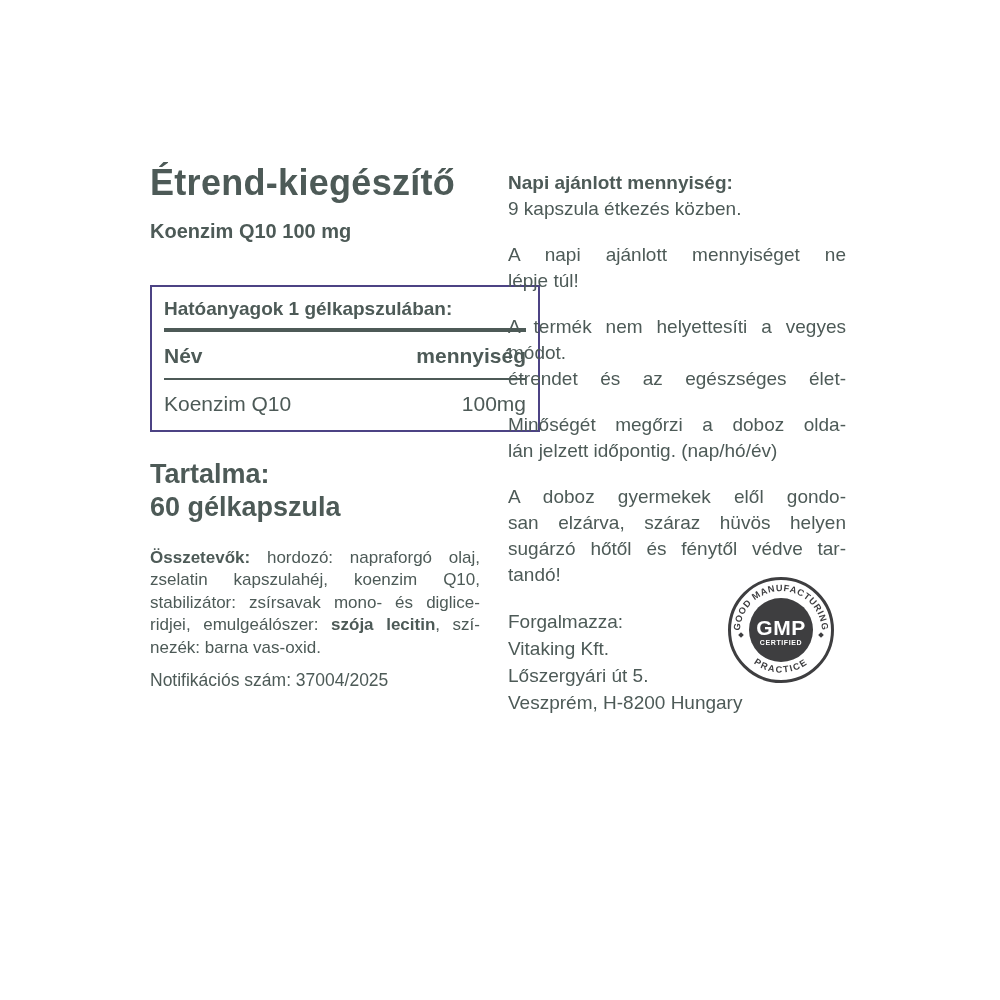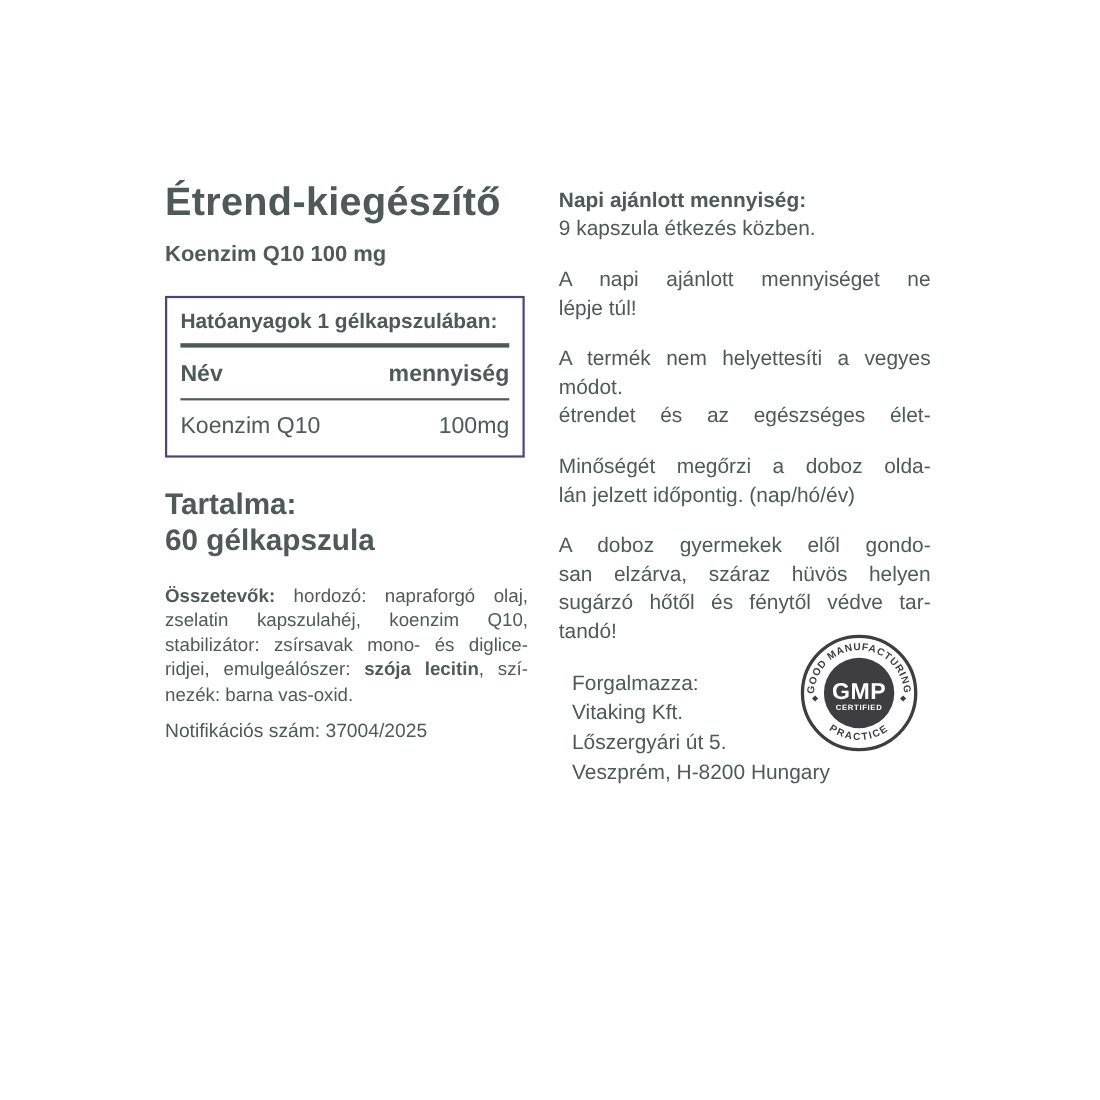--- a/index.html
+++ b/index.html
@@ -23,22 +23,22 @@
   h1.title {
     margin: 0; font-size: 36px; font-weight: bold; letter-spacing: 0.3px;
     line-height: 1.15; white-space: nowrap;
   }
   h2.subtitle {
     margin: 17px 0 0 0; font-size: 20px; font-weight: bold;
     line-height: 1.1; white-space: nowrap;
   }
 
   .facts-table {
-    margin-top: 27px;
-    width: 327px; box-sizing: border-box;
+    margin-top: 43px;
+    width: 390px; box-sizing: border-box;
     border: 2px solid var(--border);
     padding: 11px 12px 14px 12px;
   }
   .facts-header { font-size: 19px; font-weight: bold; white-space: nowrap; }
   .rule-thick { height: 4px; background: var(--text); margin-top: 8px; }
   .rule-thin  { height: 1.5px; background: var(--text); margin-top: 10px; }
   .facts-row {
     display: flex; justify-content: space-between;
     font-size: 21px; padding-top: 12px; white-space: nowrap;
   }
@@ -46,21 +46,21 @@
 
   .contents {
     margin-top: 26px; font-size: 27px; font-weight: bold; line-height: 1.22;
   }
 
   .ingredients {
     margin: 23px 0 0 0; font-size: 17px; line-height: 22.5px;
   }
   .jline { text-align: justify; text-align-last: justify; white-space: normal; }
   .jlast { text-align-last: left; }
-  .left-align div { text-align: right; text-align-last: left; margin-left: 12px; }
+  .left-align div { text-align: right; text-align-last: left; }
   b, .bold { font-weight: bold; }
 
   .notification {
     margin-top: 11px; font-size: 17.5px; white-space: nowrap;
   }
 
   .para { font-size: 19px; line-height: 26px; margin: 0 0 20px 0; }
   .para.distributor { line-height: 27px; margin-bottom: 0; }
 
   .gmp-badge {

